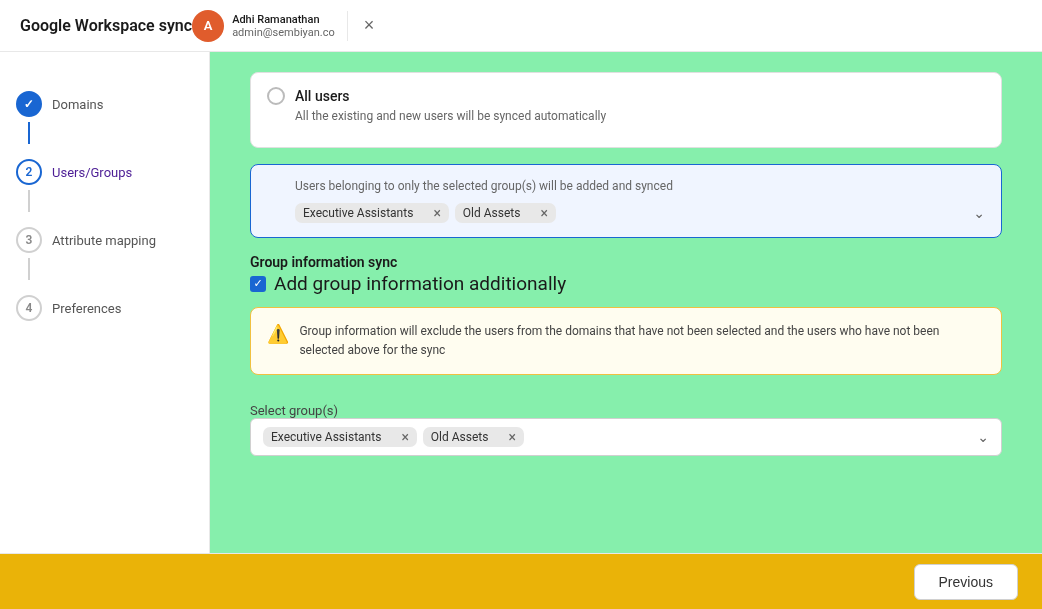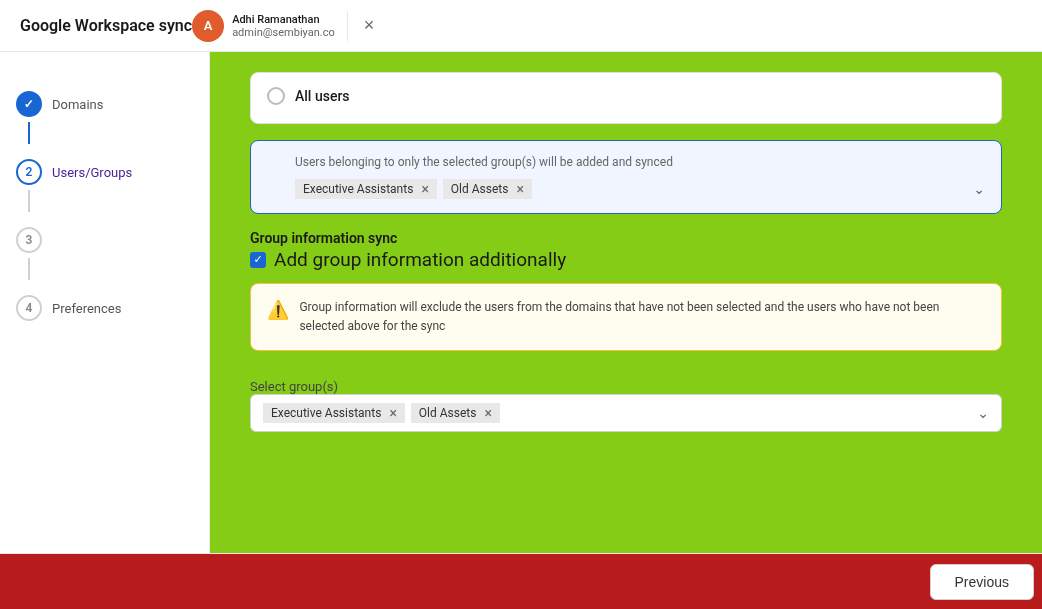--- a/index.html
+++ b/index.html
@@ -146,21 +146,21 @@
       background: #d0d0d0;
       margin-left: 12px;
     }
     .connector-line.blue {
       background: #1966d2;
     }
 
     
     .content {
       flex: 1;
-      background: #84cc16;
+      background: #86efac;
       overflow-y: auto;
       padding: 20px 40px;
       display: flex;
       flex-direction: column;
       gap: 16px;
     }
 
     
     .option-card {
       background: #fff;
@@ -213,23 +213,23 @@
     .tags-area {
       margin-left: 28px;
       display: flex;
       align-items: center;
       gap: 6px;
       flex-wrap: wrap;
     }
     .tag {
       display: flex;
       align-items: center;
-      gap: 8px;
+      gap: 20px;
       background: #e8e8e8;
-      border-radius: 0;
+      border-radius: 7px;
       padding: 3px 8px;
       font-size: 12px;
       color: #333;
     }
     .tag-x {
       color: #666;
       cursor: pointer;
       font-size: 14px;
       line-height: 1;
     }
@@ -311,22 +311,22 @@
       flex-wrap: wrap;
       cursor: pointer;
     }
 
     
     .footer {
       display: flex;
       justify-content: flex-end;
       align-items: center;
       gap: 12px;
-      padding: 12px 8px;
-      background: #b91c1c;
+      padding: 12px 24px;
+      background: #eab308;
       border-top: 1px solid #e8e8e8;
       height: 56px;
       flex-shrink: 0;
     }
     .btn-previous {
       padding: 9px 24px;
       border: 1.5px solid #d0d0d0;
       border-radius: 6px;
       background: #fff;
       font-size: 14px;
@@ -390,39 +390,41 @@
         <span>2</span>
       </div>
       <span class="step-label active">Users/Groups</span>
     </div>
     <div class="connector-line"></div>
 
     <div class="step-row">
       <div class="step-circle">
         <span>3</span>
       </div>
+      <span class="step-label">Attribute mapping</span>
     </div>
     <div class="connector-line"></div>
 
     <div class="step-row">
       <div class="step-circle">
         <span>4</span>
       </div>
       <span class="step-label">Preferences</span>
     </div>
 
   </div>
 
   <div class="content">
 
     <div class="all-users-card">
       <div class="option-header">
         <div class="radio-outer"></div>
         <span class="option-title">All users</span>
       </div>
+      <div class="option-desc">All the existing and new users will be synced automatically</div>
     </div>
 
     <div class="option-card selected">
       <div class="option-desc">Users belonging to only the selected group(s) will be added and synced</div>
       <div class="tags-area">
         <div class="tag">
           <span>Executive Assistants</span>
           <span class="tag-x">×</span>
         </div>
         <div class="tag">

